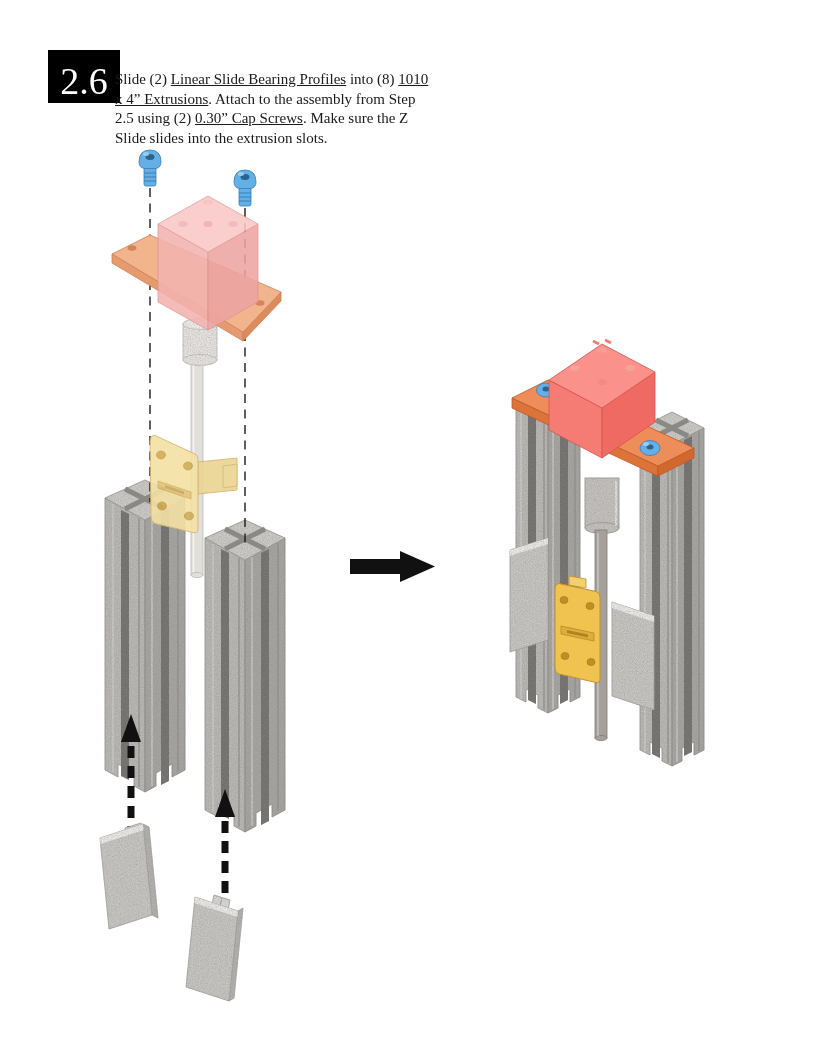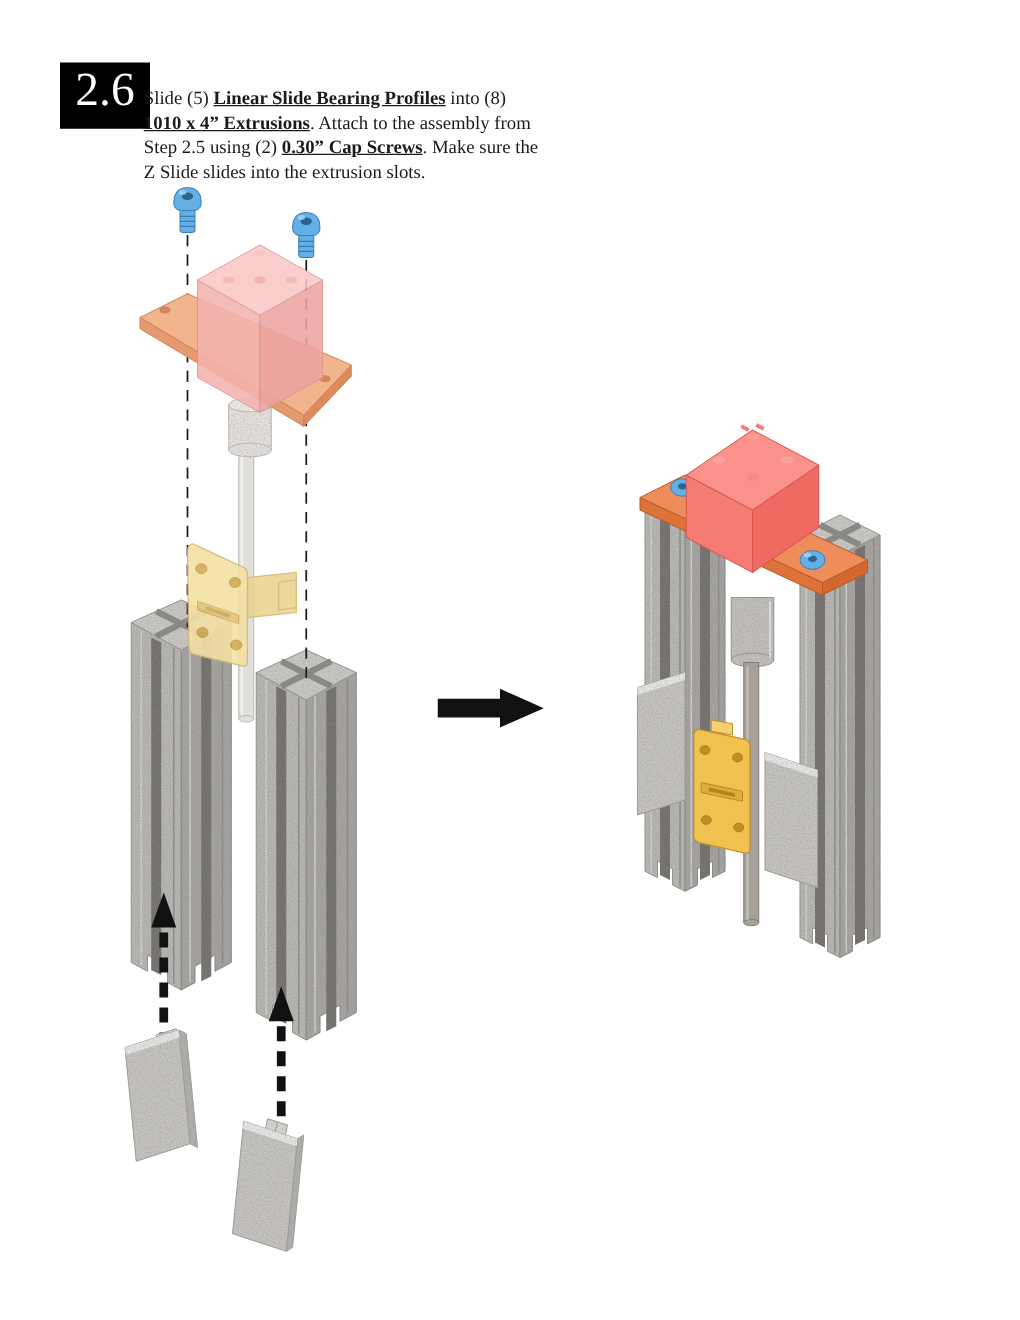--- a/index.html
+++ b/index.html
@@ -1,24 +1,24 @@
 <!DOCTYPE html>
 <html style="--step_box_bg: #000000; --step_box_fg: #ffffff; --text_color: #1a1a1a; --screw_blue: #64b0e6; --motor_pink: #f5b5b2; --motor_red: #f5807a; --plate_orange_pale: #f0ab7e; --plate_orange: #e8823f; --slide_yellow_pale: #f3dfa3; --slide_yellow: #efc14f; --extrusion_gray: #b9b7b3; --bearing_gray: #c9c7c3; --rod_gray: #dcdad5; --arrow_black: #111111;"><head>
 <meta charset="utf-8">
 <style>
   html,body{margin:0;padding:0;background:#fff;}
   .page{position:relative;width:816px;height:1056px;background:#fff;overflow:hidden;
         font-family:"Liberation Serif",serif;}
   .step-box{position:absolute;left:48px;top:50px;width:72px;height:53px;
             background:var(--step_box_bg,#000);color:var(--step_box_fg,#fff);
-            display:flex;align-items:flex-start;justify-content:center;
+            display:flex;align-items:flex-end;justify-content:center;
             font-size:38px;font-family:"Liberation Serif",serif;}
   .instruction{position:absolute;left:115px;top:55px;width:322px;
                font-size:15px;line-height:19.5px;color:var(--text_color,#1a1a1a);}
-  .instruction .em{font-weight:bold;text-decoration:underline;}
+  .instruction .em{font-weight:normal;text-decoration:underline;}
   .fig{position:absolute;}
   svg{display:block;}
   
   .screw-f{fill:var(--screw_blue,#64b0e6);stroke:#3a7cb2;stroke-width:.8;}
   .screw-socket{fill:#2b638f;}
   .motorp-top{fill:#f9c8c5;stroke:#dd918e;stroke-width:.8;}
   .motorp-l{fill:#f3b3b0;stroke:#dd918e;stroke-width:.8;}
   .motorp-r{fill:#eda5a2;stroke:#dd918e;stroke-width:.8;}
   .motorr-top{fill:#fa918a;stroke:#d5544e;stroke-width:.8;}
   .motorr-l{fill:#f47c74;stroke:#d5544e;stroke-width:.8;}
@@ -57,21 +57,21 @@
 </style>
 </head>
 <body>
 
 <div class="page">
 
   <div class="step-box">
     <span>2.6</span>
   </div>
 
-  <p class="instruction"><span>Slide (5) </span><span class="em">Linear Slide Bearing Profiles</span><span> into (8) </span><span class="em">1010 x 4” Extrusions</span><span>. Attach to the assembly from Step 2.5 using (2) </span><span class="em">0.30” Cap Screws</span><span>. Make sure the Z Slide slides into the extrusion slots.</span></p>
+  <p class="instruction"><span>Slide (2) </span><span class="em">Linear Slide Bearing Profiles</span><span> into (8) </span><span class="em">1010 x 4” Extrusions</span><span>. Attach to the assembly from Step 2.5 using (2) </span><span class="em">0.30” Cap Screws</span><span>. Make sure the Z Slide slides into the extrusion slots.</span></p>
 
   <svg class="fig" style="left:95px;top:142px" width="245" height="875" viewBox="0 0 245 875">
     <defs>
       <filter id="grain" x="-5%" y="-5%" width="110%" height="110%">
         <feTurbulence type="fractalNoise" baseFrequency="0.9" numOctaves="2" seed="7" result="n"></feTurbulence>
         <feColorMatrix in="n" type="matrix" values="0 0 0 0 0.25  0 0 0 0 0.25  0 0 0 0 0.25  0.5 0.5 0.5 0 -0.55" result="na"></feColorMatrix>
         <feComposite in="na" in2="SourceAlpha" operator="in" result="sp"></feComposite>
         <feMerge>
             <feMergeNode in="SourceGraphic"></feMergeNode>
             <feMergeNode in="sp"></feMergeNode>

